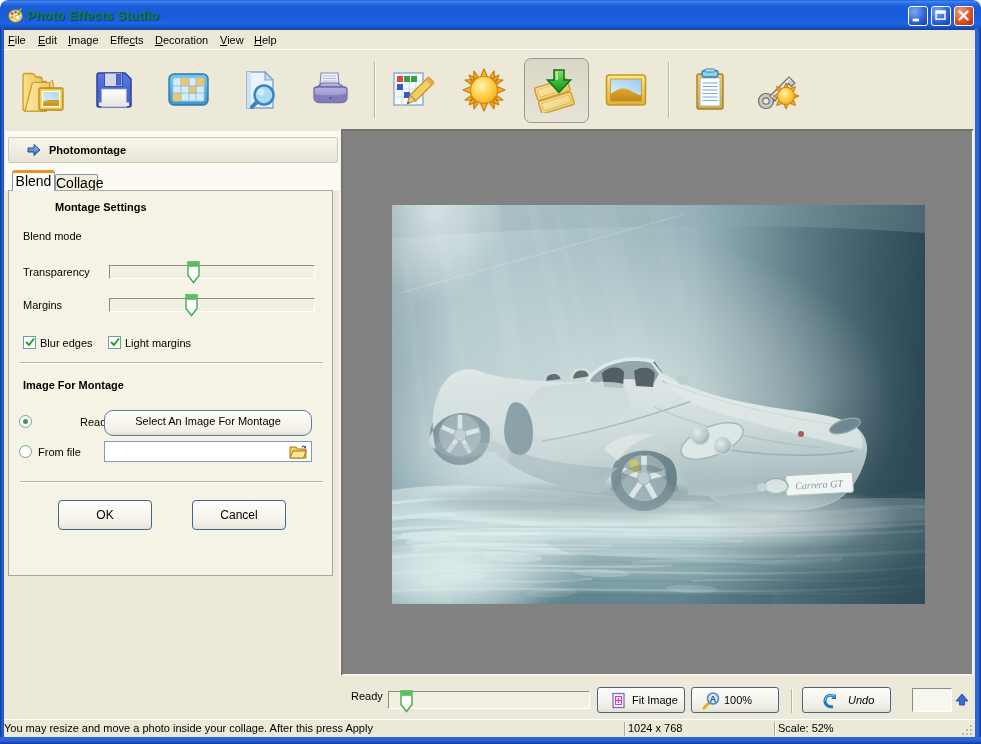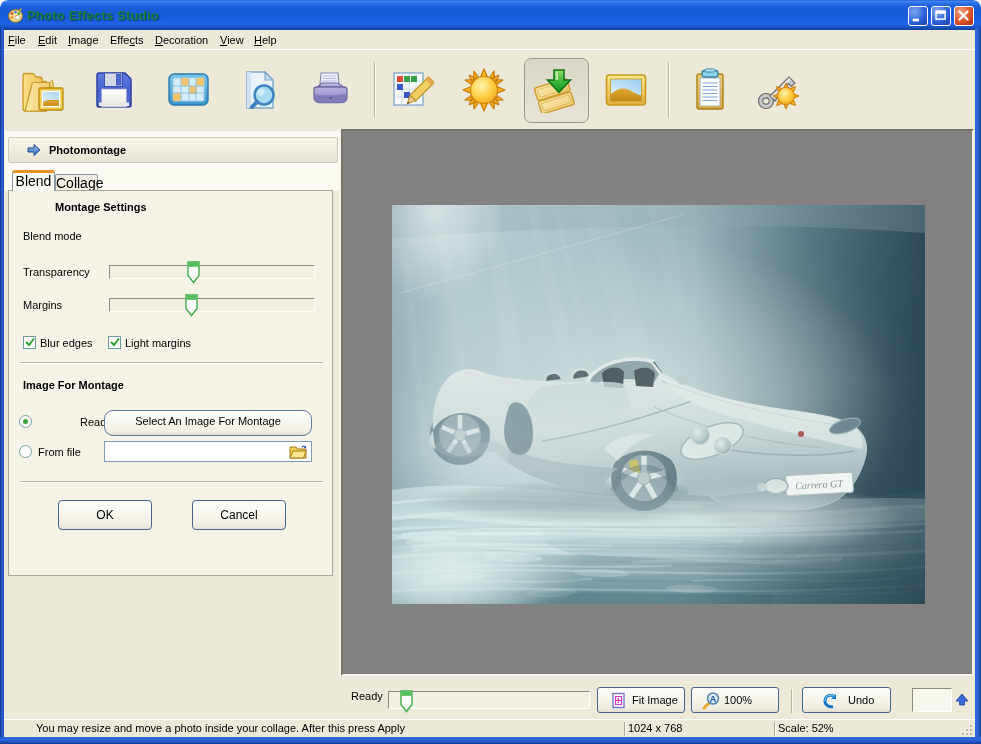--- a/index.html
+++ b/index.html
@@ -72,29 +72,29 @@
 #canvas { position:absolute; left:341px; top:129px; width:633px; height:547px; background:#828282; border:2px solid; border-color:#77756a #f6f4ea #f6f4ea #77756a; }
 #photo { position:absolute; left:49px; top:74px; width:533px; height:399px; }
 
 #scalebar { position:absolute; left:4px; top:677px; width:971px; height:42px; background:#ECE9D8; font-size:11px; }
 #scale-lbl { position:absolute; left:347px; top:13px; }
 #scale-track { position:absolute; left:384px; top:14px; width:202px; height:18px; background:#F2F0E3; border:1px solid; border-color:#8e8c7d #fff #fff #8e8c7d; }
 #scale-thumb { position:absolute; left:396px; top:13px; width:13px; height:23px; }
 .bbtn { position:absolute; top:10px; height:26px; background:linear-gradient(180deg,#FDFDFA,#F0EEE3 80%,#E2DFD0); border:1px solid #46648c; border-radius:3px; font-size:11px; text-align:center; }
 #fitbtn { left:593px; width:88px; }
 #zoombtn { left:687px; width:88px; }
-#undobtn { left:798px; width:89px; }
+#undobtn { left:798px; width:89px;font-style:italic; }
 .bbtn span { position:absolute; top:6px; }
 #bsep { position:absolute; left:787px; top:12px; width:2px; height:24px; border-left:1px solid #b8b5a2; border-right:1px solid #fbfaf4; }
 #wbox { position:absolute; left:908px; top:11px; width:40px; height:24px; background:#F7F6EF; border:1px solid; border-color:#8e8c7d #fff #fff #8e8c7d; }
 #uparrow { position:absolute; left:950px; top:15px; width:16px; height:16px; }
 
 #statusbar { position:absolute; left:4px; top:719px; width:971px; height:18px; background:#ECE9D8; border-top:1px solid #fff; font-size:11px; color:#000; }
 .st-sep { position:absolute; top:2px; width:2px; height:14px; border-left:1px solid #aaa795; border-right:1px solid #fbfaf4; }
-#st1 { position:absolute; left:0px; top:2px;padding-left:32px; }
+#st1 { position:absolute; left:0px; top:2px; }
 #st2 { position:absolute; left:624px; top:2px; }
 #st3 { position:absolute; left:774px; top:2px; }
 </style>
 </head>
 <body>
 <div id="win">
   <div id="frame-top"></div>
   <div id="frame-left"></div>
   <div id="frame-right"></div>
   <div id="frame-bottom"></div>

